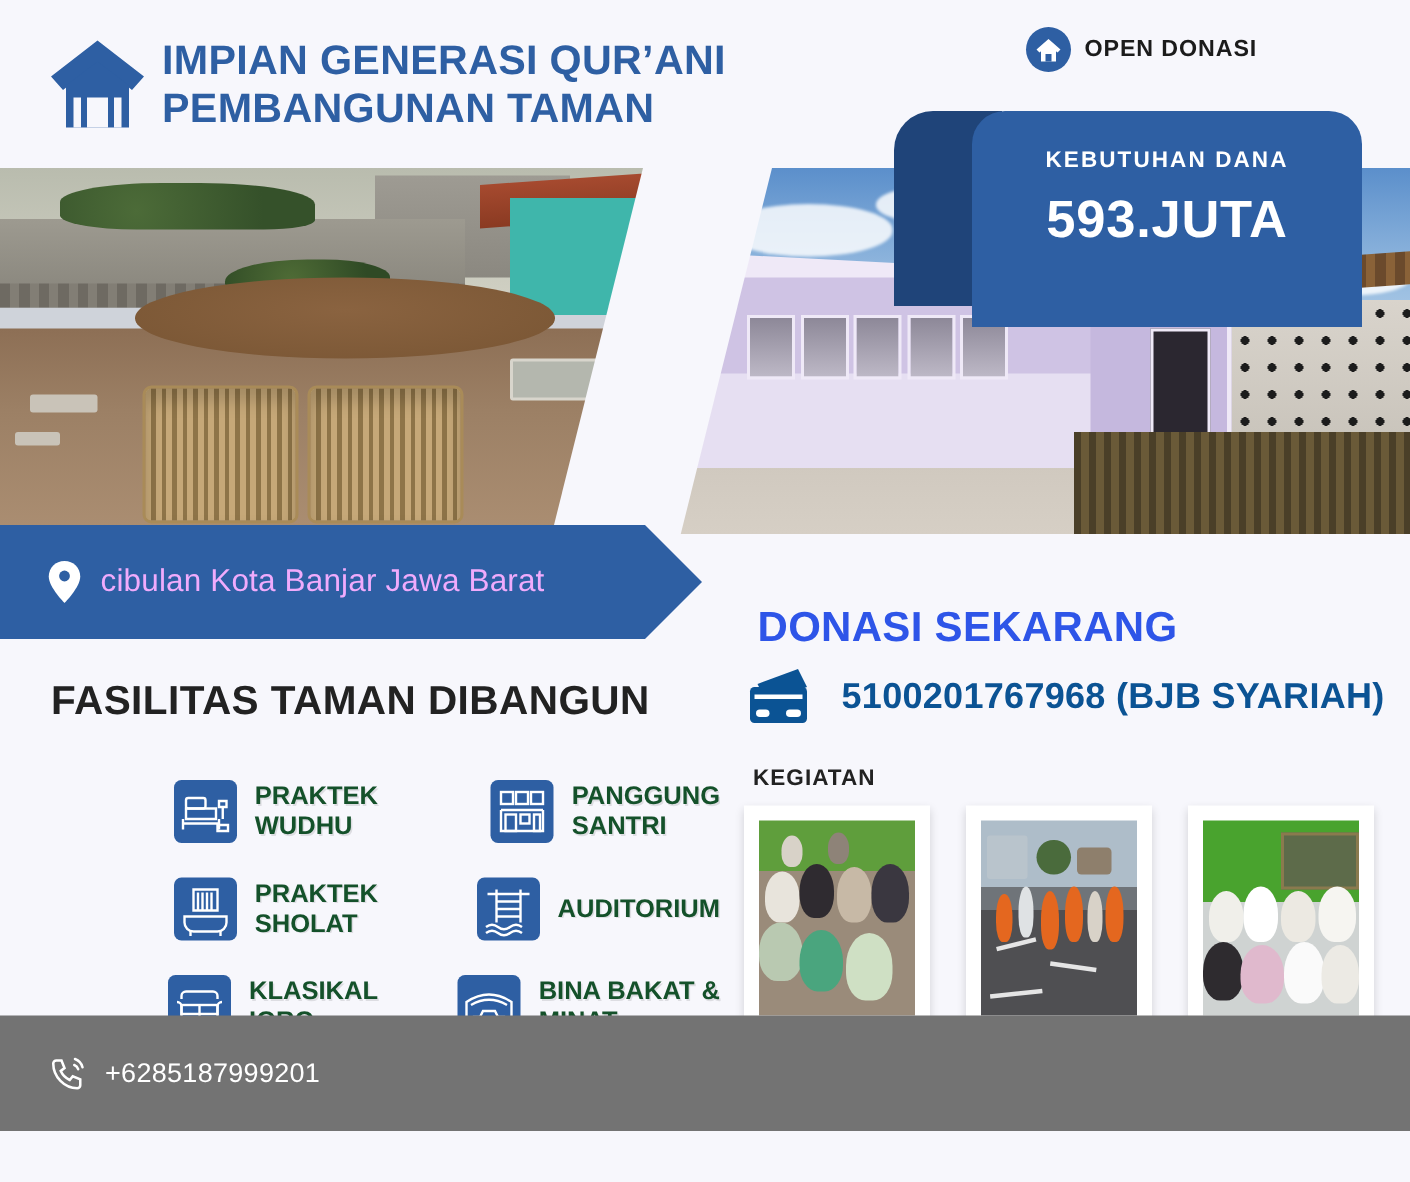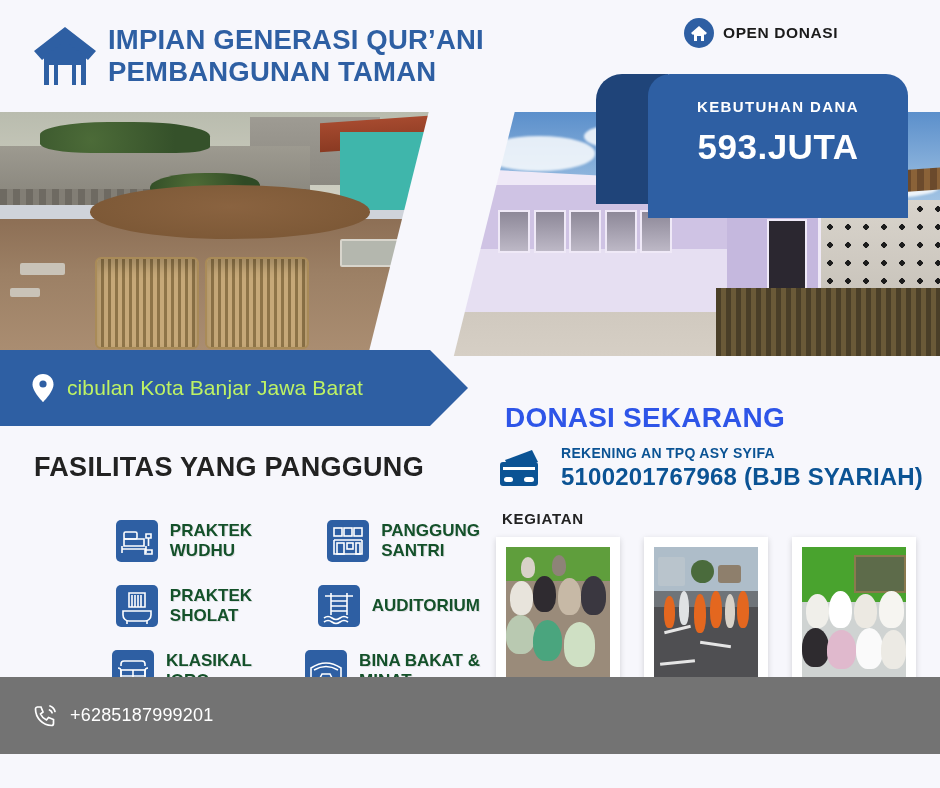--- a/index.html
+++ b/index.html
@@ -88,21 +88,21 @@
   #fund-card{position:absolute;left:648px;top:74px;width:260px;height:144px;background:#2e5fa3;
     border-radius:22px 22px 0 0;z-index:10;display:flex;flex-direction:column;align-items:center;}
   #fund-label{margin-top:24px;color:#ffffff;font-weight:bold;font-size:15px;letter-spacing:1.4px;}
   #fund-amount{margin-top:12px;color:#ffffff;font-weight:bold;font-size:35px;letter-spacing:.5px;}
 
   
   #location-banner{position:absolute;left:0;top:350px;width:495px;height:76px;background:#2e5fa3;z-index:12;
     clip-path:polygon(0 0, 430px 0, 468px 38px, 430px 76px, 0 76px);
     display:flex;align-items:center;}
   #location-pin{margin-left:32px;width:22px;height:28px;position:relative;}
-  #location-text{margin-left:13px;color:#bef264;font-size:21px;letter-spacing:.1px;white-space:nowrap;}
+  #location-text{margin-left:13px;color:#f0abfc;font-size:21px;letter-spacing:.1px;white-space:nowrap;}
 
   
   #facilities-title{position:absolute;left:34px;top:452px;color:#222222;font-weight:bold;
     font-size:27px;letter-spacing:.3px;white-space:nowrap;}
   #facilities-grid{position:absolute;left:30px;top:508px;width:450px;
     display:grid;grid-template-columns:222px 228px;grid-auto-rows:65px;}
   .fac{display:flex;align-items:center;justify-content:flex-end;}
   .fac-icon{width:42px;height:42px;border-radius:5px;background:#2e5fa3;position:relative;flex:none;}
   .fac-label{margin-left:12px;color:#14512a;font-weight:bold;font-size:17px;line-height:19.5px;
     text-shadow:1px 1px 0 rgba(0,0,0,.10);}
@@ -231,21 +231,21 @@
   <div id="location-banner">
     <span id="location-pin">
       <svg viewBox="0 0 22 28" width="22" height="28">
         <path d="M11 0 C5 0 0.5 4.5 0.5 10.4 C0.5 17.6 11 28 11 28 C11 28 21.5 17.6 21.5 10.4 C21.5 4.5 17 0 11 0 Z" fill="#ffffff"></path>
         <circle cx="11" cy="10" r="3.6" fill="#2e5fa3"></circle>
       </svg>
     </span>
     <span id="location-text">cibulan Kota Banjar Jawa Barat</span>
   </div>
 
-  <div id="facilities-title">FASILITAS YANG PANGGUNG</div>
+  <div id="facilities-title">FASILITAS TAMAN DIBANGUN</div>
 
   <div id="facilities-grid">
 
     <div class="fac">
       <span class="fac-icon">
         <svg viewBox="0 0 42 42" width="42" height="42">
           <g stroke="#ffffff" stroke-width="1.6" fill="none">
             <rect x="8" y="12" width="13" height="7" rx="1.5"></rect>
             <path d="M8 19 h20 v7 h-20 z"></path>
             <path d="M6 26 v7 M30 26 v7 M6 29 h24"></path>
@@ -355,21 +355,20 @@
     <span id="card-icon">
       <svg viewBox="0 0 52 40" width="52" height="40">
         <path d="M7 12 L34 2 L40 14 L13 24 Z" fill="#0b5394"></path>
         <rect x="2" y="14" width="38" height="24" rx="3" fill="#0b5394"></rect>
         <rect x="5" y="19" width="32" height="3" fill="#ffffff"></rect>
         <rect x="6" y="29" width="9" height="5" rx="2.5" fill="#ffffff"></rect>
         <rect x="26" y="29" width="10" height="5" rx="2.5" fill="#ffffff"></rect>
       </svg>
     </span>
     <span id="rekening-texts">
-      <span id="rekening-label">REKENING AN TPQ ASY SYIFA</span>
       <div id="rekening-number">5100201767968 (BJB SYARIAH)</div>
     </span>
   </div>
 
   <div id="kegiatan-title">KEGIATAN</div>
 
   <div id="kegiatan-photos">
     <div class="kg-frame" id="kg1">
       <div class="kg-photo">
         <span class="fig" style="left:4%;top:26%;width:22%;height:26%;background:#e8e4dc;"></span>

